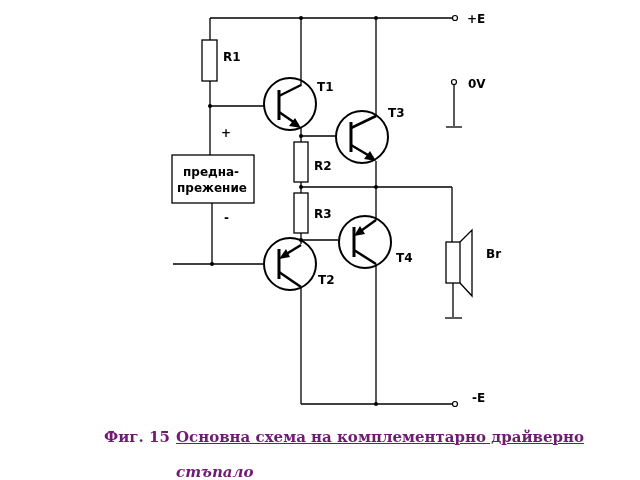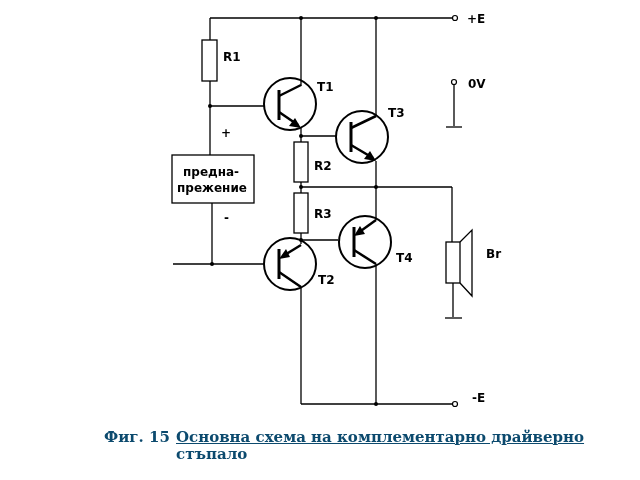--- a/index.html
+++ b/index.html
@@ -7,21 +7,21 @@
   svg { position: absolute; left: 0; top: 0; }
   .w { stroke: #000; stroke-width: 1.3; fill: none; }
   .thick { stroke: #000; stroke-width: 2.5; fill: none; }
   .bar { stroke: #000; stroke-width: 3; fill: none; }
   .circ { stroke: #000; stroke-width: 2; fill: none; }
   .res { stroke: #000; stroke-width: 1.3; fill: #fff; }
   .dot { fill: #000; }
   .term { stroke: #000; stroke-width: 1.2; fill: #fff; }
   .lbl { font-family: "DejaVu Sans", sans-serif; font-size: 12px; font-weight: bold; fill: #000; }
   .boxlbl { font-family: "DejaVu Sans", sans-serif; font-size: 12px; font-weight: bold; fill: #000; }
-  .cap { position: absolute; font-family: "DejaVu Serif", serif; font-size: 15px; font-weight: bold; color: #0c4a6e; line-height: 18px; white-space: pre; }
+  .cap { position: absolute; font-family: "DejaVu Serif", serif; font-size: 15px; font-weight: bold; color: #701a75; line-height: 18px; white-space: pre; }
 </style>
 </head>
 <body>
 
 <svg width="640" height="480" viewBox="0 0 640 480">
 
   <line class="w" x1="210" y1="18" x2="452" y2="18"></line>
   <circle class="term" cx="455" cy="18" r="2.5"></circle>
   <text class="lbl" x="467" y="23">+E</text>
 
@@ -117,13 +117,13 @@
     <rect class="res" x="446" y="242" width="14" height="41"></rect>
     <polyline class="w" points="460,242 472,230 472,296 460,283"></polyline>
   </g>
   <text class="lbl" x="486" y="258">Br</text>
   <line class="w" x1="453" y1="283" x2="453" y2="317"></line>
   <line class="w" x1="445" y1="318" x2="462" y2="318"></line>
 </svg>
 
 <div class="cap" style="left:104px; top:428px;">Фиг. 15</div>
 <div class="cap" style="left:176px; top:428px;text-decoration:underline;">Основна схема на комплементарно драйверно</div>
-<div class="cap" style="left:176px; top:445px;">стъпало</div>
+<div class="cap" style="left:176px; top:463px;font-style:italic;">стъпало</div>
 
 </body></html>

